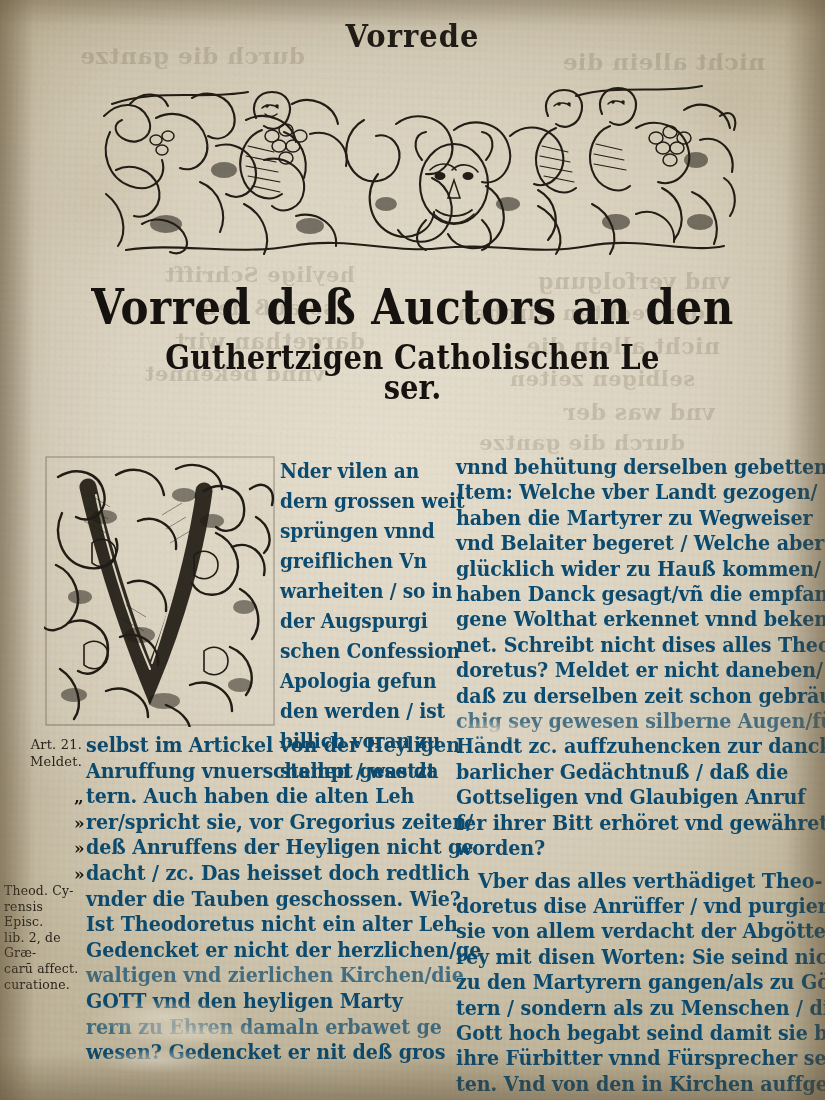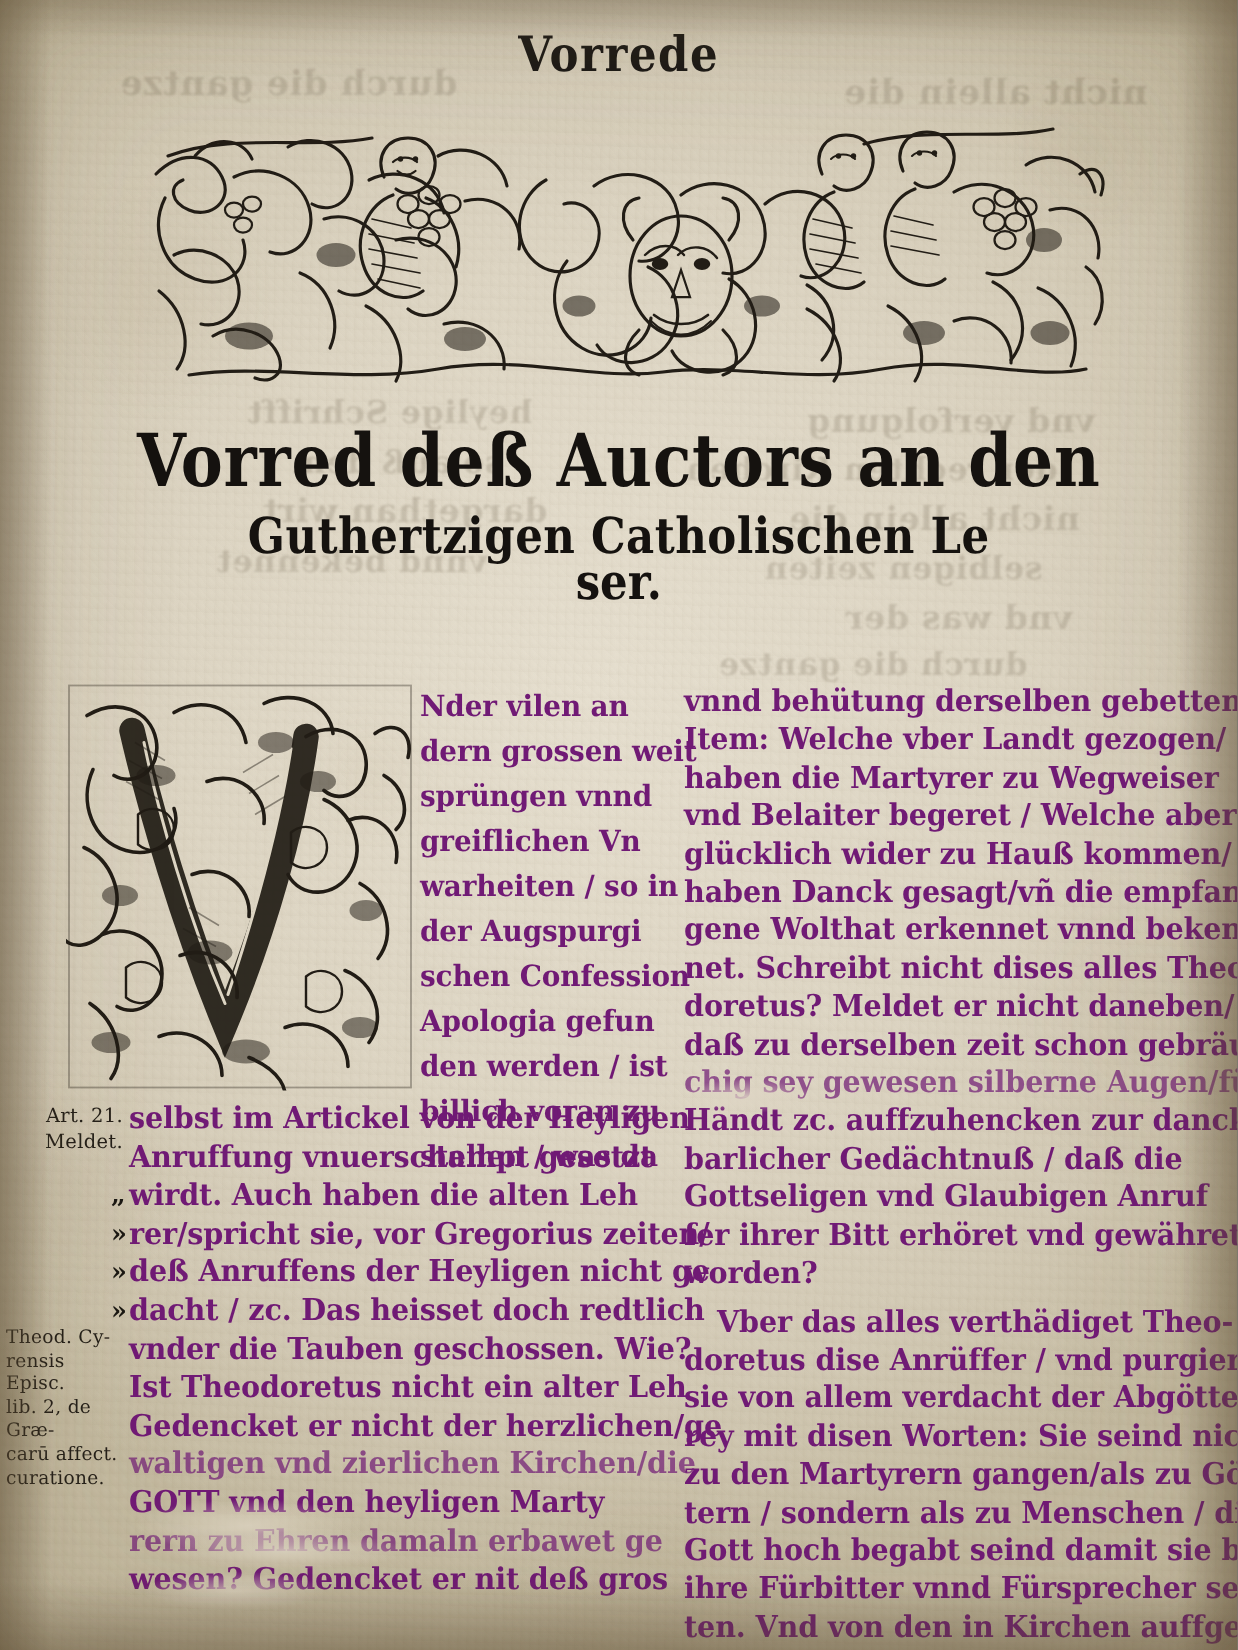--- a/index.html
+++ b/index.html
@@ -170,21 +170,21 @@
     top: 0;
     bottom: 0;
   }
   .col-left  { left: 0;   width: 414px; }
   .col-right { left: 420px; width: 340px; }
 
   .bodytext {
     font-family: "DejaVu Serif", serif;
     font-size: 19.1px;
     line-height: 24.3px;
-    color: #701a75;
+    color: #0c4a6e;
     font-weight: 700;
     letter-spacing: -.1px;
     text-align: justify;
   }
   .bodytext .ln {
     display: block;
     white-space: nowrap;
     transform: scaleY(1.05);
     transform-origin: left center;
   }
@@ -520,21 +520,21 @@
       <div class="quote-marks">
         <span>„</span>
         <span>»</span>
         <span>»</span>
         <span>»</span>
       </div>
 
       <div class="left-full bodytext">
         <span class="ln">selbst im Artickel von der Heyligen</span>
         <span class="ln">Anruffung vnuerschampt gesetzt</span>
-        <span class="ln">wirdt.  Auch haben die alten Leh</span>
+        <span class="ln">tern.  Auch haben die alten Leh</span>
         <span class="ln">rer/spricht sie, vor Gregorius zeiten/</span>
         <span class="ln">deß Anruffens der Heyligen nicht ge</span>
         <span class="ln">dacht / zc. Das heisset doch redtlich</span>
         <span class="ln">vnder die Tauben geschossen.  Wie?</span>
         <span class="ln">Ist Theodoretus nicht ein alter Leh</span>
         <span class="ln">Gedencket er nicht der herzlichen/ge</span>
         <span class="ln ink-fade-2">waltigen vnd zierlichen Kirchen/die</span>
         <span class="ln">GOTT vnd den heyligen Marty</span>
         <span class="ln ink-fade-2">rern zu Ehren damaln erbawet ge</span>
         <span class="ln">wesen?  Gedencket er nit deß gros</span>

